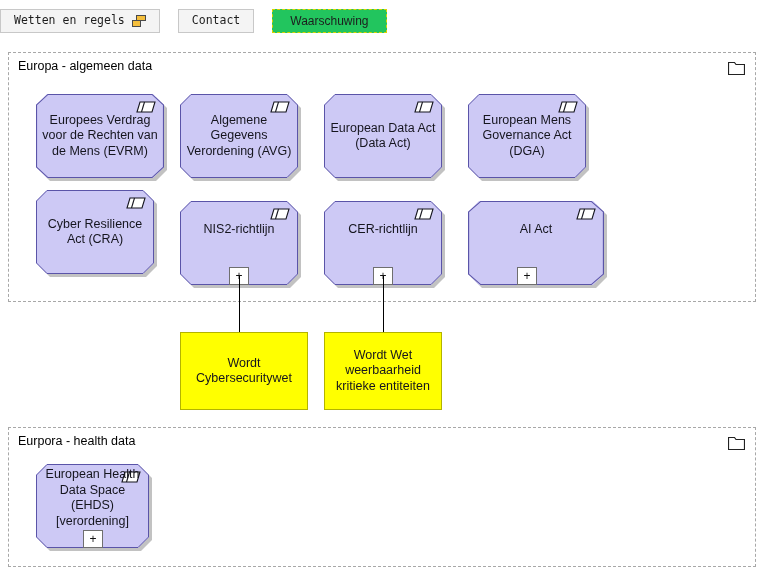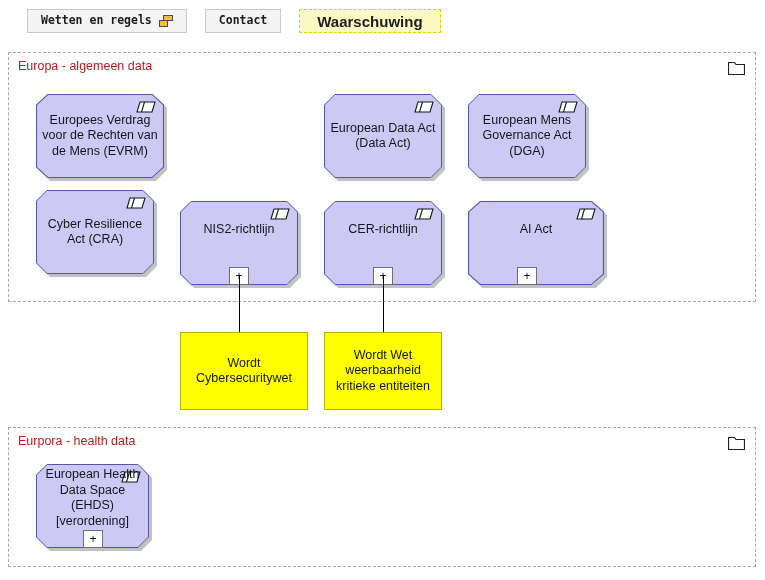--- a/index.html
+++ b/index.html
@@ -19,46 +19,44 @@
   
   #tabbar {
     position: absolute;
     left: 0;
     top: 0;
     width: 765px;
     height: 42px;
     display: flex;
     align-items: center;
     gap: 18px;
-    padding-left: 27px;
-    box-sizing: border-box;
-    font-weight: bold;
+    box-sizing: border-box;
   }
   .tab {
     height: 24px;
     box-sizing: border-box;
     border: 1px solid #c8c8c8;
     background: #f4f4f4;
     display: flex;
     align-items: center;
     justify-content: center;
     gap: 7px;
     font-family: "DejaVu Sans Mono", "Liberation Mono", monospace;
     font-size: 11.5px;
     color: #1d1d1d;
     padding: 0 13px;
     white-space: nowrap;
     user-select: none;
     cursor: pointer;
   }
   .tab.warn {
-    background: #fef9c3;
+    background: #22c55e;
     border: 1px dashed #d8d400;
     font-family: "Liberation Sans", sans-serif;
-    font-size: 15px;
+    font-size: 12px;
     padding: 0 17px;
   }
   .tab-label { line-height: 1; }
 
   
   .viewicon {
     width: 14px;
     height: 12px;
     position: relative;
     flex: 0 0 auto;
@@ -87,21 +85,21 @@
     position: absolute;
     box-sizing: border-box;
     border: 1px dashed #a8a8a8;
     background: transparent;
   }
   .group-title {
     position: absolute;
     left: 9px;
     top: 6px;
     font-size: 12.5px;
-    color: #b91c1c;
+    color: #000000;
     white-space: nowrap;
     user-select: none;
   }
   .folder-icon {
     position: absolute;
     right: 10px;
     top: 8px;
     width: 17px;
     height: 14px;
   }
@@ -237,20 +235,36 @@
     </div>
     <div class="paricon">
       <svg viewBox="0 0 20 12" width="20" height="12">
         <polygon points="4,1 19,1 16,11 1,11" fill="#ffffff" stroke="#15151e" stroke-width="1.1"></polygon>
         <line x1="8.5" y1="1" x2="5.5" y2="11" stroke="#15151e" stroke-width="1.1"></line>
       </svg>
     </div>
     <div class="label">Europees Verdrag voor de Rechten van de Mens (EVRM)</div>
   </div>
 
+  <div class="node" style="left:180px; top:52px; width:118px; height:84px;">
+    <div class="shadow"></div>
+    <div class="body"></div>
+    <div class="outline">
+      <svg viewBox="0 0 118 84" preserveAspectRatio="none">
+        <polygon points="11,0.5 107,0.5 117.5,11 117.5,73 107,83.5 11,83.5 0.5,73 0.5,11" fill="none" stroke="#5A54A8" stroke-width="1"></polygon>
+      </svg>
+    </div>
+    <div class="paricon">
+      <svg viewBox="0 0 20 12" width="20" height="12">
+        <polygon points="4,1 19,1 16,11 1,11" fill="#ffffff" stroke="#15151e" stroke-width="1.1"></polygon>
+        <line x1="8.5" y1="1" x2="5.5" y2="11" stroke="#15151e" stroke-width="1.1"></line>
+      </svg>
+    </div>
+    <div class="label">Algemene Gegevens Verordening (AVG)</div>
+  </div>
 
   <div class="node" style="left:324px; top:52px; width:118px; height:84px;">
     <div class="shadow"></div>
     <div class="body"></div>
     <div class="outline">
       <svg viewBox="0 0 118 84" preserveAspectRatio="none">
         <polygon points="11,0.5 107,0.5 117.5,11 117.5,73 107,83.5 11,83.5 0.5,73 0.5,11" fill="none" stroke="#5A54A8" stroke-width="1"></polygon>
       </svg>
     </div>
     <div class="paricon">

